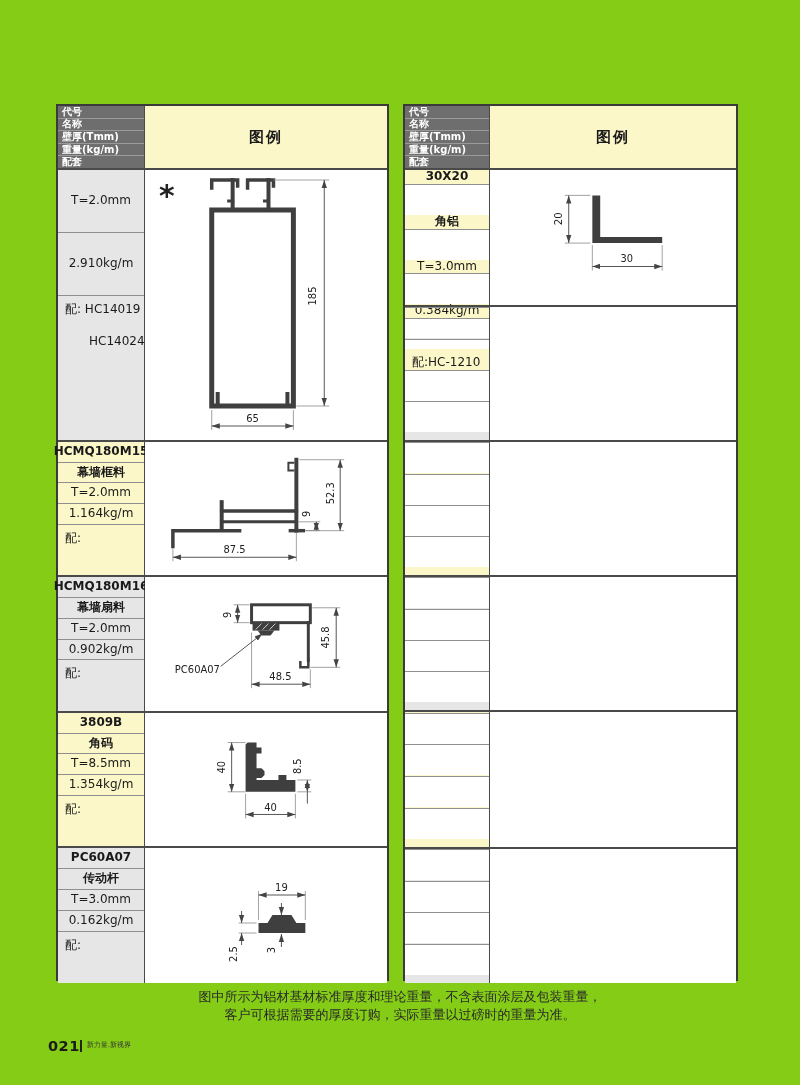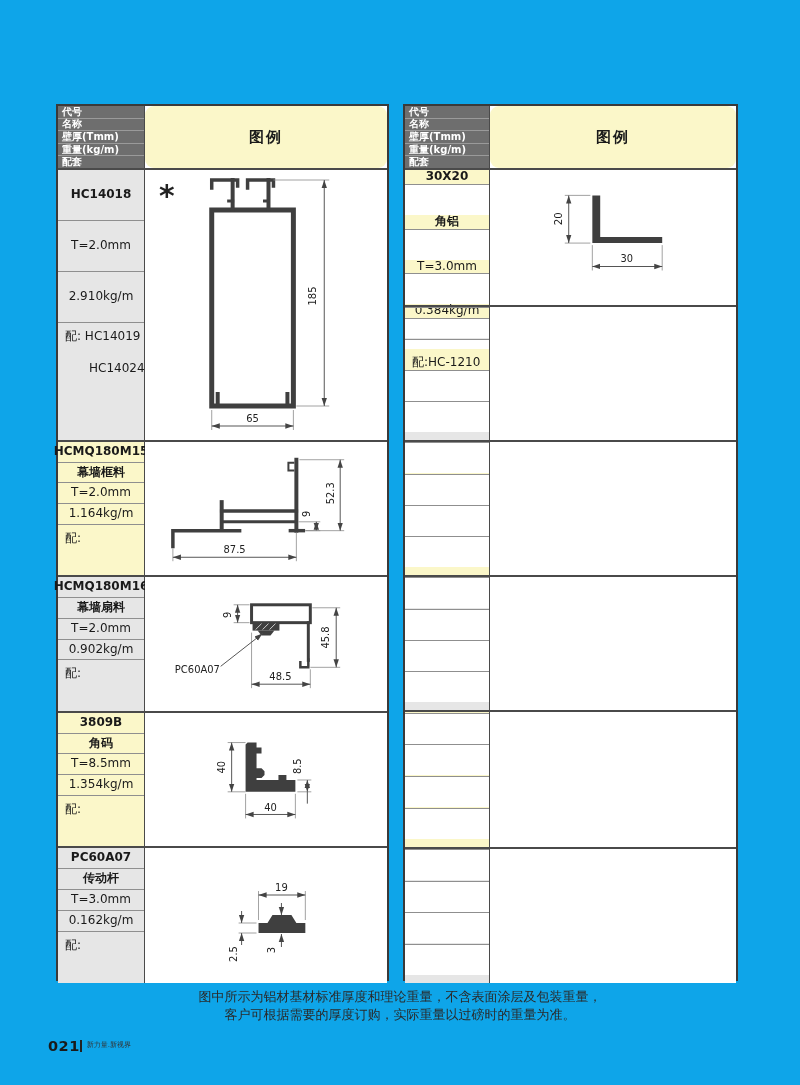--- a/index.html
+++ b/index.html
@@ -2,35 +2,35 @@
 <html style="--c-header: #6e6e6e; --c-yellow: #fbf7c9; --c-gray: #e6e6e6; --c-profile: #3f3f3f; --c-dim: #555555; --c-border: #3a3a3a; --c-text: #1a1a1a;"><head>
 <meta charset="utf-8">
 <style>
   :root{
     --c-header:#6e6e6e; --c-yellow:#fbf7c9; --c-gray:#e6e6e6;
     --c-profile:#3f3f3f; --c-dim:#555555; --c-border:#3a3a3a; --c-text:#1a1a1a;
   }
   *{margin:0;padding:0;box-sizing:border-box;}
   html,body{width:800px;height:1085px;background:#ffffff;
     font-family:"DejaVu Sans","Liberation Sans",sans-serif;color:var(--c-text);}
-  .page{position:relative;width:800px;height:1085px;background:#0ea5e9;overflow:hidden;}
+  .page{position:relative;width:800px;height:1085px;background:#84cc16;overflow:hidden;}
 
   .cat-table{position:absolute;top:104px;height:877px;border:2px solid var(--c-border);
     display:flex;flex-direction:column;background:#fff;}
   #left-table{left:56px;width:333px;}
   #right-table{left:403px;width:335px;}
 
   .header-group{display:flex;height:64px;flex:none;border-bottom:2px solid #4a4a4a;}
   .hdr-labels{width:87px;flex:none;display:flex;flex-direction:column;border-right:1px solid #4a4a4a;}
   #right-table .hdr-labels{width:85px;}
   .hdr-cell{flex:1;background:var(--c-header);color:#fff;font-size:10px;font-weight:bold;
     display:flex;align-items:center;padding-left:4px;border-bottom:1px solid #9a9a9a;line-height:1;}
   .hdr-cell:last-child{border-bottom:none;}
   .legend-cell{flex:1;background:var(--c-yellow);display:flex;align-items:center;justify-content:center;
-    font-weight:bold;font-size:15px;letter-spacing:2px;border-radius:9px;}
+    font-weight:bold;font-size:15px;letter-spacing:2px;}
 
   .section{display:flex;flex:none;}
   .section + .section{border-top:2px solid #4a4a4a;}
   .label-col{width:87px;flex:none;display:flex;flex-direction:column;border-right:1px solid #4a4a4a;}
   #right-table .label-col{width:85px;gap:30px;}
   .cell{flex:1;display:flex;align-items:center;justify-content:center;font-size:12px;
     border-bottom:1px solid #8f8f8f;text-align:center;line-height:1.15;}
   .cell:last-child{border-bottom:none;}
   .tone-gray .cell{background:var(--c-gray);}
   .tone-yellow .cell{background:var(--c-yellow);}
@@ -80,21 +80,20 @@
         <div class="hdr-cell">名称</div>
         <div class="hdr-cell">壁厚(Tmm)</div>
         <div class="hdr-cell">重量(kg/m)</div>
         <div class="hdr-cell">配套</div>
       </div>
       <div class="legend-cell">图例</div>
     </div>
 
     <div class="section tone-gray" style="height:270px">
       <div class="label-col">
-        <div class="cell code">HC14018</div>
         <div class="cell">T=2.0mm</div>
         <div class="cell">2.910kg/m</div>
         <div class="cell acc">
           <span>配: HC14019</span>
           <span class="l2">HC14024</span>
         </div>
       </div>
       <div class="diagram">
         <svg viewBox="0 0 243 270" preserveAspectRatio="none">
           <text class="ast" x="22" y="36">*</text>

